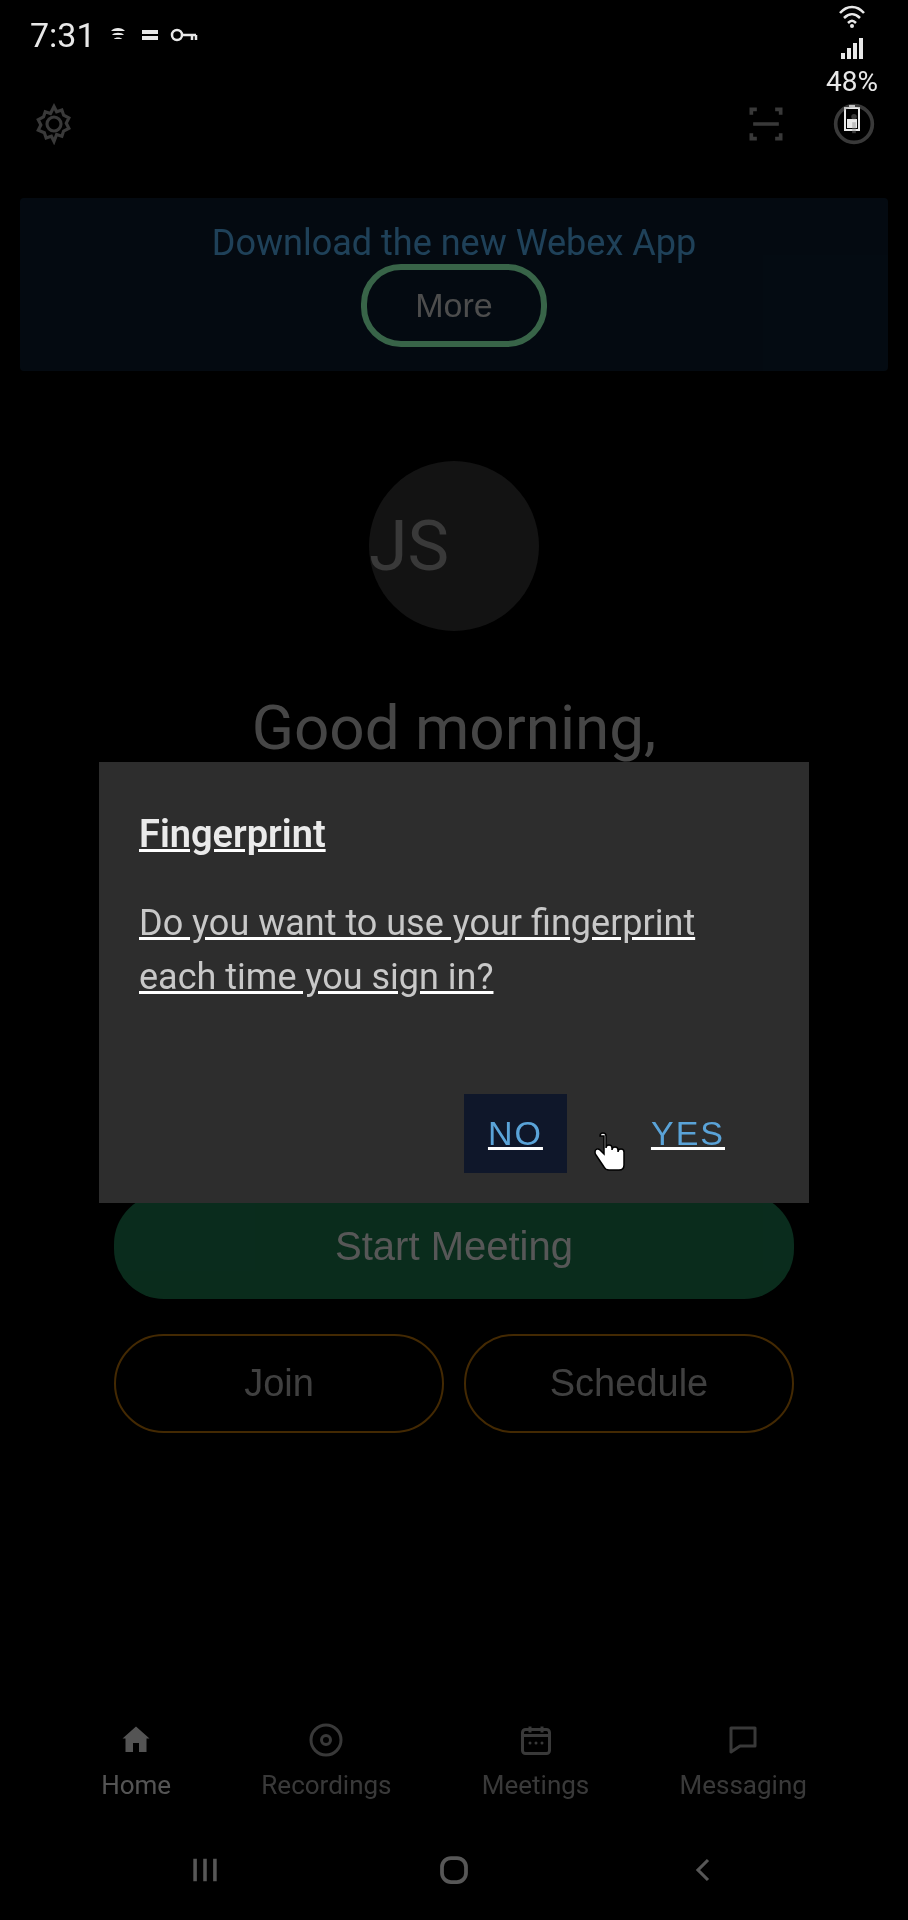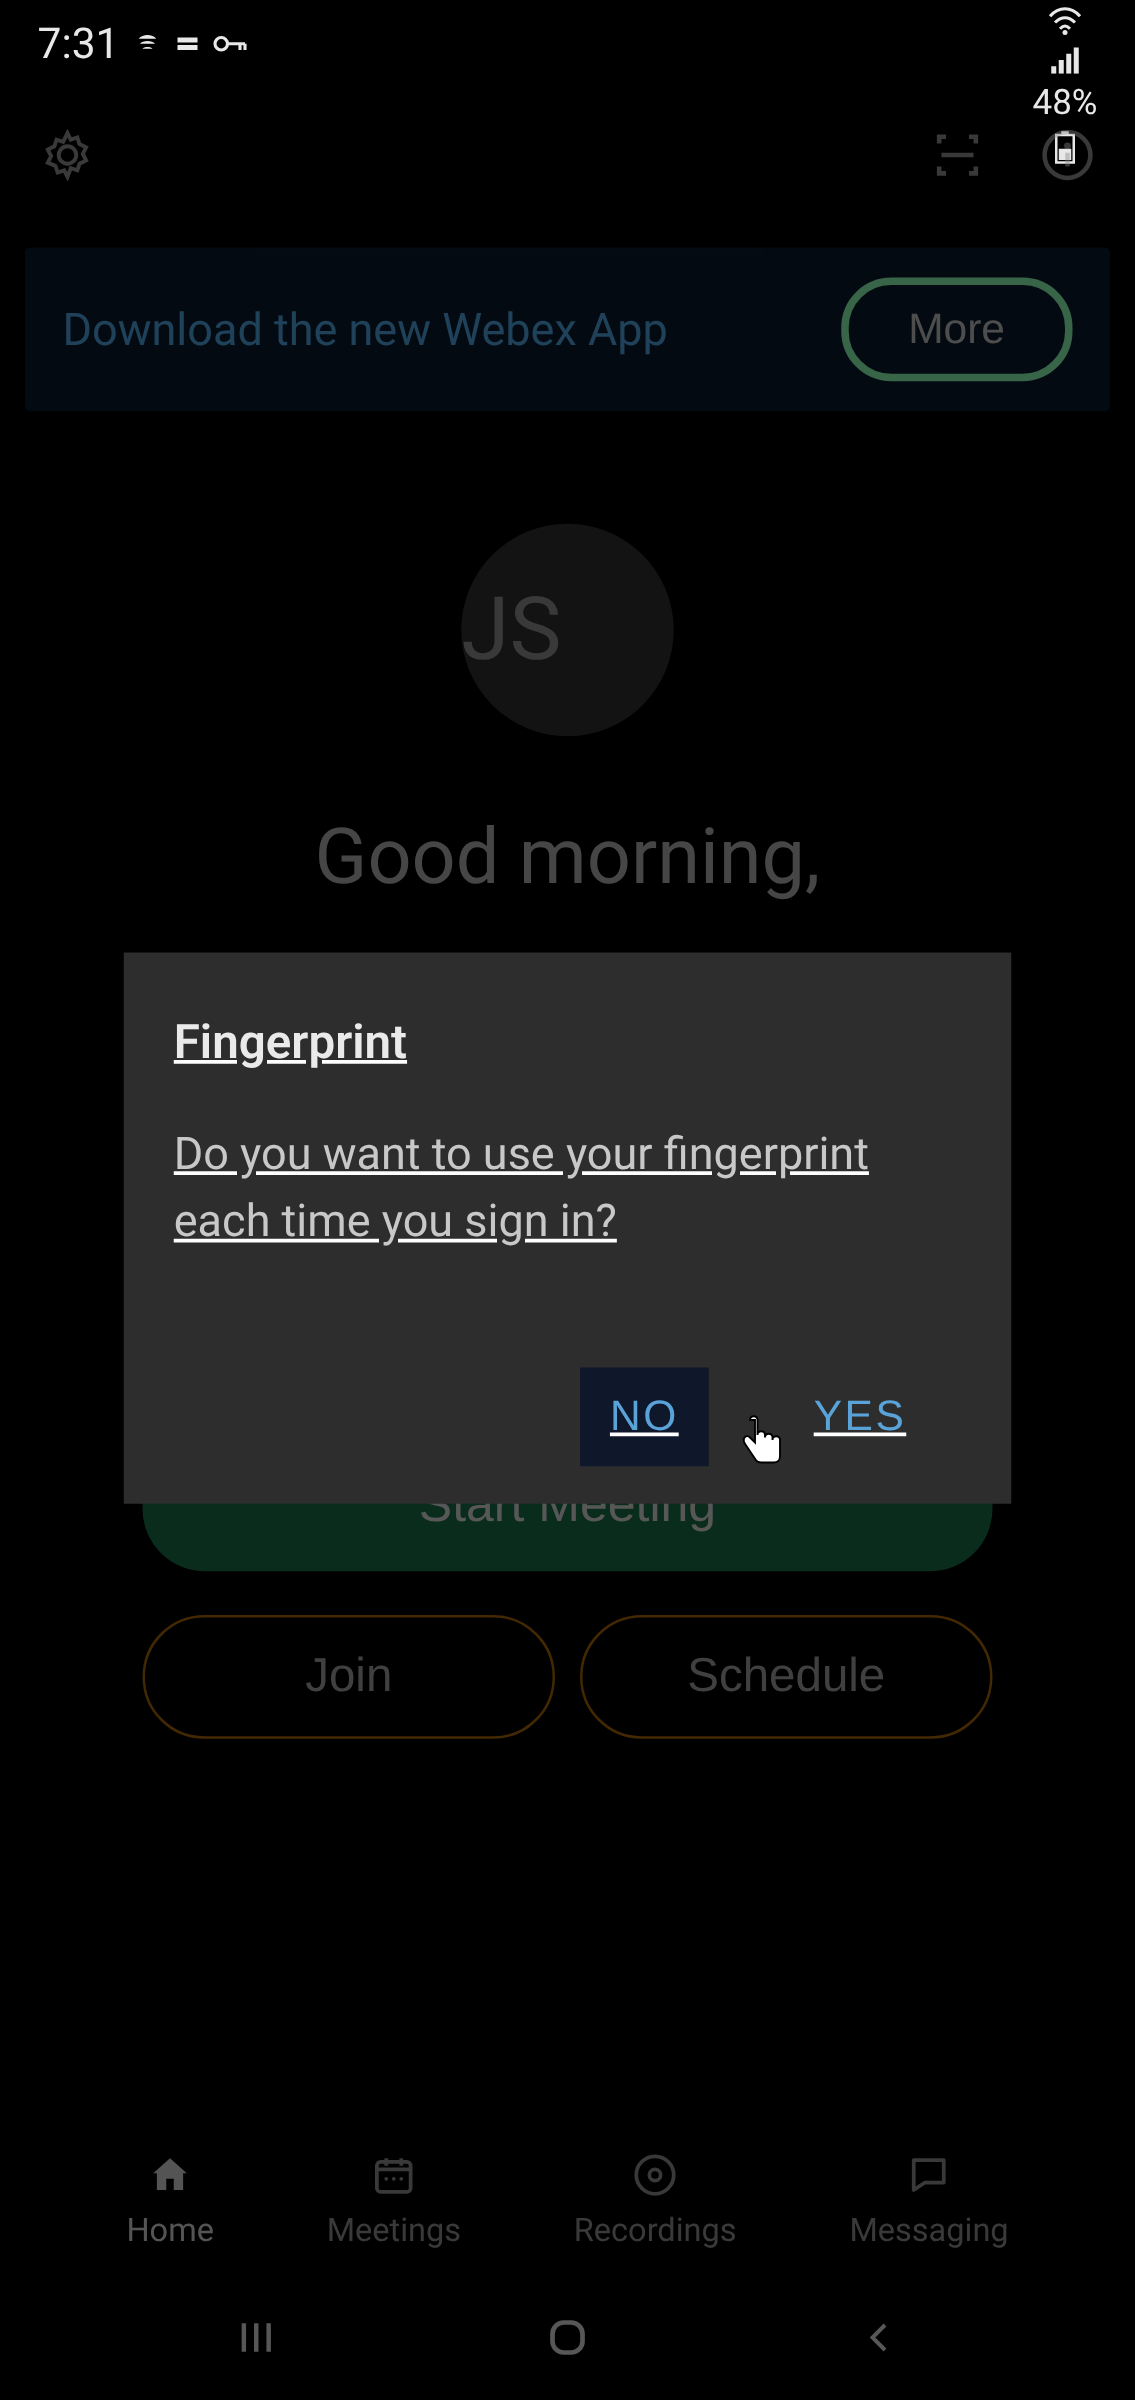--- a/index.html
+++ b/index.html
@@ -57,20 +57,21 @@
     
     
     .banner {
       display: flex;
       justify-content: space-between;
       align-items: center;
       background: #0a1a2a;
       margin: 20px 20px;
       padding: 24px 30px;
       border-radius: 4px;
+      flex-direction: column;
     }
     .banner-text {
       color: #4a9cd4;
       font-size: 36px;
     }
     .more-btn {
       border: 6px solid #86efac;
       border-radius: 40px;
       padding: 16px 48px;
       color: #b8b8b8;
@@ -327,37 +328,37 @@
       <div class="nav-icon">
         <svg width="36" height="36" viewBox="0 0 24 24">
             <path fill="#c8c8c8" d="M12 3l9 8h-2v9h-5v-6h-4v6H5v-9H3l9-8z"></path>
           </svg>
       </div>
       <span class="nav-label">Home</span>
     </div>
     <div class="nav-item">
       <div class="nav-icon">
         <svg width="36" height="36" viewBox="0 0 24 24">
+            <circle cx="12" cy="12" r="10" fill="none" stroke="#888" stroke-width="2"></circle>
+            <circle cx="12" cy="12" r="3" fill="none" stroke="#888" stroke-width="2"></circle>
+          </svg>
+      </div>
+      <span class="nav-label">Recordings</span>
+    </div>
+    <div class="nav-item">
+      <div class="nav-icon">
+        <svg width="36" height="36" viewBox="0 0 24 24">
             <rect x="3" y="5" width="18" height="16" rx="2" fill="none" stroke="#888" stroke-width="2"></rect>
             <path d="M3 9h18M8 3v4M16 3v4" stroke="#888" stroke-width="2"></path>
             <circle cx="8" cy="14" r="1" fill="#888"></circle>
             <circle cx="12" cy="14" r="1" fill="#888"></circle>
             <circle cx="16" cy="14" r="1" fill="#888"></circle>
           </svg>
       </div>
       <span class="nav-label">Meetings</span>
-    </div>
-    <div class="nav-item">
-      <div class="nav-icon">
-        <svg width="36" height="36" viewBox="0 0 24 24">
-            <circle cx="12" cy="12" r="10" fill="none" stroke="#888" stroke-width="2"></circle>
-            <circle cx="12" cy="12" r="3" fill="none" stroke="#888" stroke-width="2"></circle>
-          </svg>
-      </div>
-      <span class="nav-label">Recordings</span>
     </div>
     <div class="nav-item">
       <div class="nav-icon">
         <svg width="36" height="36" viewBox="0 0 24 24">
             <path d="M4 4h16v12H10l-6 4V4z" fill="none" stroke="#888" stroke-width="2" stroke-linejoin="round"></path>
           </svg>
       </div>
       <span class="nav-label">Messaging</span>
     </div>
   </div>

